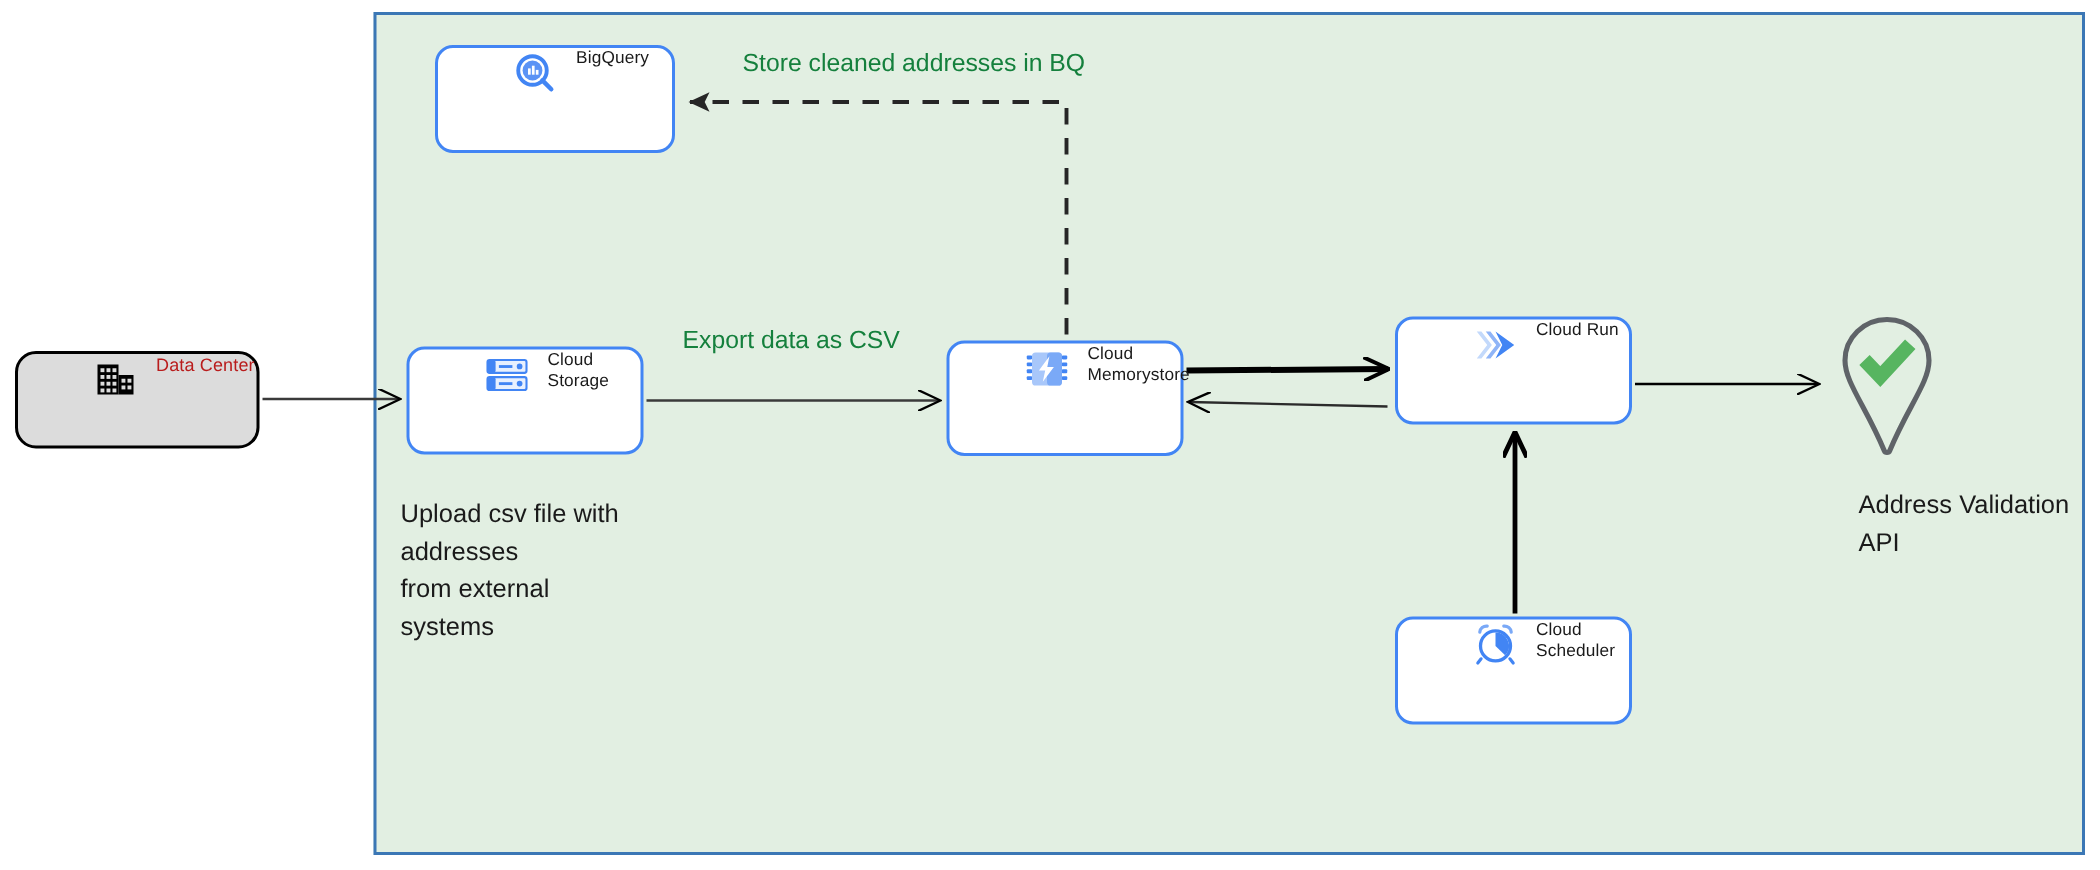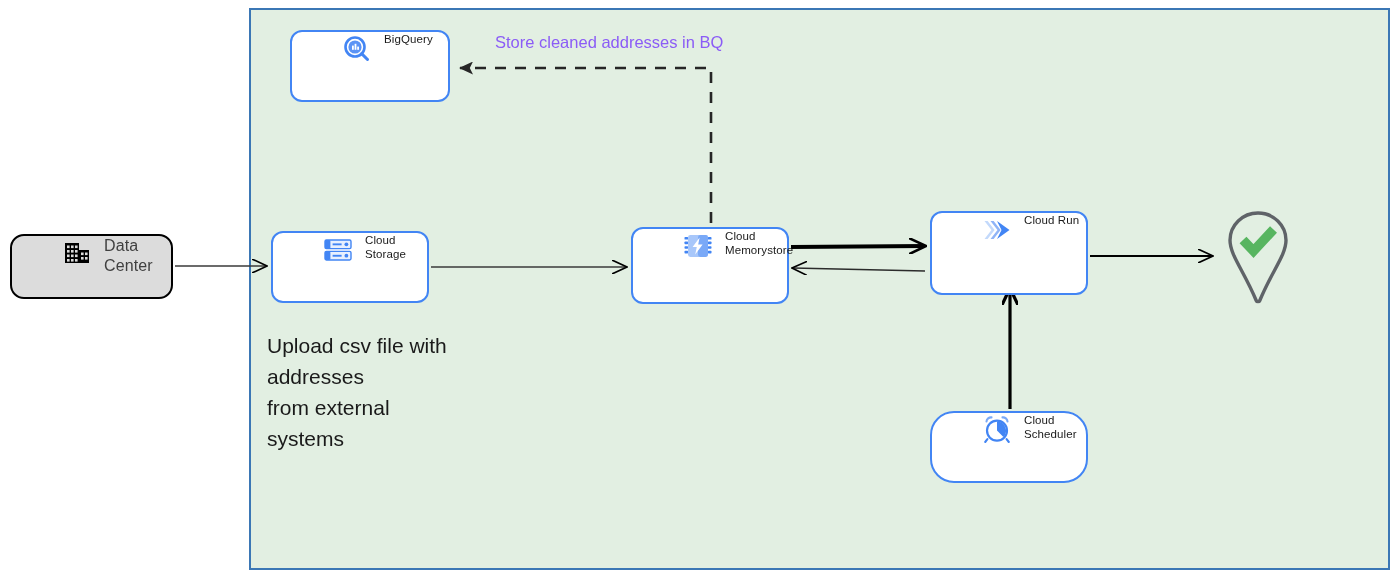--- a/index.html
+++ b/index.html
@@ -68,43 +68,43 @@
     justify-content: center;
   }
   .node .node-label {
     font-size: 11.5px;
     color: #1a1a1a;
     line-height: 1.25;
     white-space: pre-line;
     letter-spacing: .1px;
   }
   .node.onprem .node-label {
-    font-size: 16px;
-    color: #404040;
+    font-size: 12px;
+    color: #b91c1c;
   }
 
   
   #node-bigquery        { left: 290px;  top: 30px;  width: 160px; height: 72px; }
   #node-cloud-storage   { left: 271px;  top: 231px; width: 158px; height: 72px; }
   #node-memorystore     { left: 631px;  top: 227px; width: 158px; height: 77px; }
-  #node-cloud-run       { left: 930px;  top: 211px; width: 158px; height: 84px; }
-  #node-cloud-scheduler { left: 930px;  top: 411px; width: 158px; height: 72px; border-radius: 24px; }
+  #node-cloud-run       { left: 930px;  top: 211px; width: 158px; height: 72px; }
+  #node-cloud-scheduler { left: 930px;  top: 411px; width: 158px; height: 72px; }
   #node-data-center     { left: 10px;   top: 234px; width: 163px; height: 65px; }
 
   
   .edge-label {
     position: absolute;
     font-size: 16.5px;
-    color: #8b5cf6;
+    color: #15803d;
     line-height: 1.45;
     white-space: pre-line;
   }
   .note-text {
     position: absolute;
-    font-size: 21px;
+    font-size: 17px;
     color: #1a1a1a;
     line-height: 1.48;
     white-space: pre-line;
   }
   #label-store-bq   { left: 495px;  top: 31px; }
   #label-export-csv { left: 455px;  top: 216px; }
   #label-periodic   { left: 1029px; top: 344px; }
   #note-upload      { left: 267px;  top: 330px; }
   #note-parse       { left: 610px;  top: 330px; }
   #label-avapi      { left: 1239px; top: 324px; }
@@ -273,23 +273,26 @@
     </span>
     <span class="node-label">Cloud Scheduler</span>
   </div>
 
   <div id="pin-address-validation">
     <svg width="72" height="98" viewBox="0 0 72 98" xmlns="http://www.w3.org/2000/svg">
       <path d="M36 4 C20.5 4 8 16.2 8 31.3 C8 46 22 62 34.2 91.5 C34.8 93 37.2 93 37.8 91.5 C50 62 64 46 64 31.3 C64 16.2 51.5 4 36 4 Z" fill="none" stroke="#5f6368" stroke-width="3.4" stroke-linejoin="round"></path>
       <path d="M21 31 L31.5 42 L51.5 20.5" fill="none" stroke="#57b560" stroke-width="9.5" stroke-linecap="butt" stroke-linejoin="miter"></path>
     </svg>
   </div>
+  <div class="note-text" id="label-avapi">Address Validation
+API</div>
 
   <div class="edge-label" id="label-store-bq">Store cleaned addresses in BQ</div>
 
+  <div class="edge-label" id="label-export-csv">Export data as CSV</div>
 
 
   <div class="note-text" id="note-upload">Upload csv file with
 addresses
 from external
 systems</div>
 
 
 </div>
 

